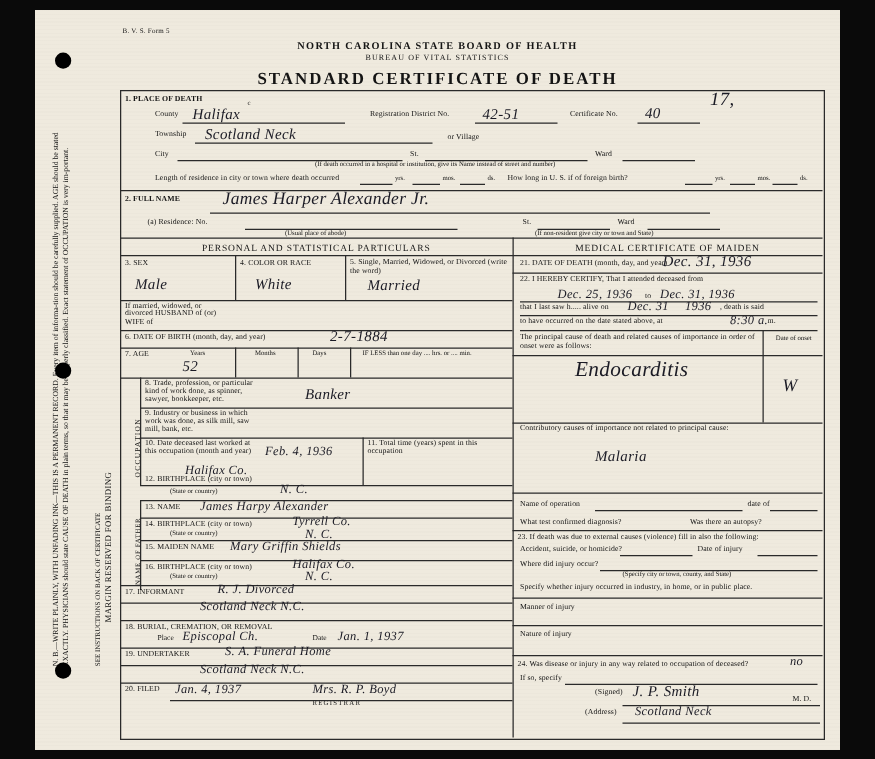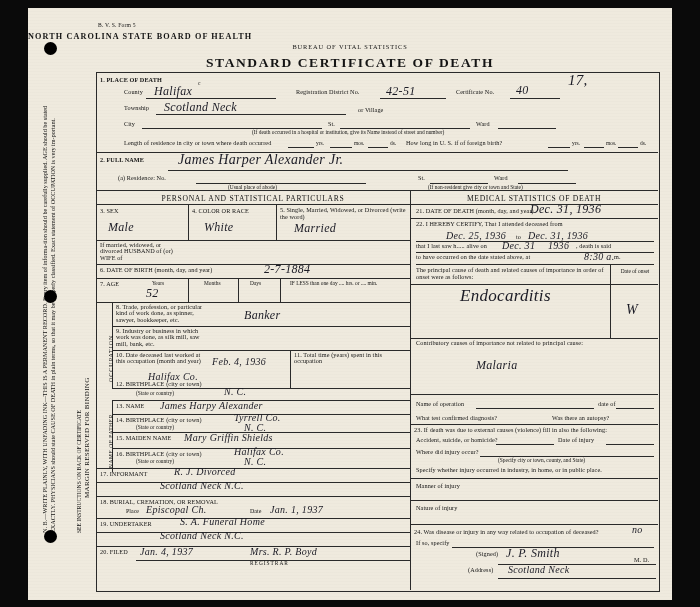--- a/index.html
+++ b/index.html
@@ -48,21 +48,21 @@
 
     <div class="binding">
       <div class="vtext vtitle" style="left:22px;top:430px;">MARGIN RESERVED FOR BINDING</div>
     </div>
     <div style="position:absolute;left:8px;top:70px;width:46px;height:470px;">
       <div class="vtext" style="left:5px;top:455px;width:450px;white-space:normal;line-height:8px;height:40px;">N. B.—WRITE PLAINLY, WITH UNFADING INK—THIS IS A PERMANENT RECORD. Every item of informa-tion should be carefully supplied. AGE should be stated EXACTLY. PHYSICIANS should state CAUSE OF DEATH in plain terms, so that it may be properly classified. Exact statement of OCCUPATION is very im-portant.</div>
       <div class="vtext" style="left:40px;top:455px;width:440px;white-space:normal;font-size:5.6px;">SEE INSTRUCTIONS ON BACK OF CERTIFICATE</div>
     </div>
 
     <div class="t formno" style="left:70px;top:14px;">B. V. S. Form 5</div>
-    <div class="t hdr1" style="left:0;top:24px;width:644px;font-family:Liberation Serif, serif;">NORTH CAROLINA STATE BOARD OF HEALTH</div>
+    <div class="t hdr1" style="left:0;top:24px;width:644px;text-align:center;font-family:Liberation Serif, serif;">NORTH CAROLINA STATE BOARD OF HEALTH</div>
     <div class="t hdr2" style="left:0;top:35px;width:644px;text-align:center;">BUREAU OF VITAL STATISTICS</div>
     <div class="t hdr3" style="left:0;top:47px;width:644px;text-align:center;">STANDARD CERTIFICATE OF DEATH</div>
 
     <div class="box" style="left:68px;top:64px;width:562px;height:518px;"></div>
 
     <div class="t lbl bold" style="left:72px;top:68px;">1. PLACE OF DEATH</div>
     <div class="t hand hand-l" style="left:540px;top:64px;font-size:15px;">17,</div>
 
     <div class="t lbl" style="left:96px;top:80px;">County</div>
     <div class="ln" style="left:118px;top:90px;width:130px;"></div>
@@ -116,21 +116,21 @@
     <div class="t lbl" style="left:390px;top:166px;">St.</div>
     <div class="ln" style="left:402px;top:175px;width:58px;"></div>
     <div class="t lbl" style="left:466px;top:166px;">Ward</div>
     <div class="ln" style="left:490px;top:175px;width:58px;"></div>
     <div class="t tiny" style="left:200px;top:176px;">(Usual place of abode)</div>
     <div class="t tiny" style="left:400px;top:176px;">(If non-resident give city or town and State)</div>
 
     <div class="ln" style="left:68px;top:182px;width:562px;"></div>
     <div class="vl" style="left:382px;top:182px;height:400px;"></div>
     <div class="t sect" style="left:68px;top:186px;width:314px;text-align:center;">PERSONAL AND STATISTICAL PARTICULARS</div>
-    <div class="t sect" style="left:382px;top:186px;width:248px;text-align:center;">MEDICAL STATISTICS OF DEATH</div>
+    <div class="t sect" style="left:382px;top:186px;width:248px;text-align:center;">MEDICAL CERTIFICATE OF MAIDEN</div>
     <div class="ln" style="left:68px;top:196px;width:562px;"></div>
 
     <div class="vl" style="left:160px;top:196px;height:36px;"></div>
     <div class="vl" style="left:248px;top:196px;height:36px;"></div>
     <div class="t lbl" style="left:72px;top:199px;"><span>3.</span> <span>SEX</span></div>
     <div class="t lbl" style="left:164px;top:199px;"><span>4.</span> <span>COLOR OR RACE</span></div>
     <div class="t lbl" style="left:252px;top:199px;width:128px;line-height:6.6px;"><span>5.</span> <span>Single, Married, Widowed, or Divorced (write the word)</span></div>
     <div class="t hand" style="left:80px;top:212px;">Male</div>
     <div class="t hand" style="left:176px;top:212px;">White</div>
     <div class="t hand" style="left:266px;top:213px;">Married</div>

